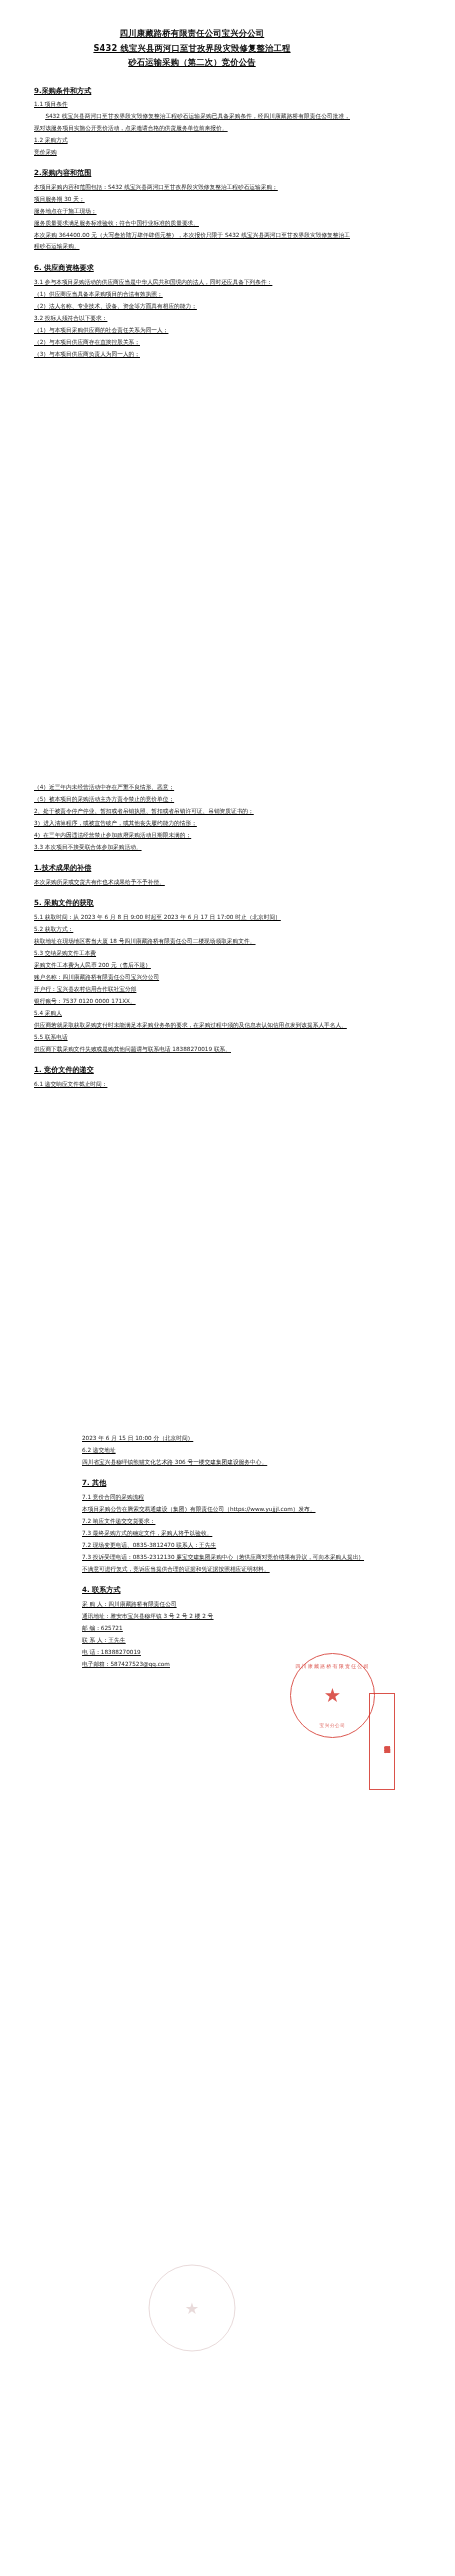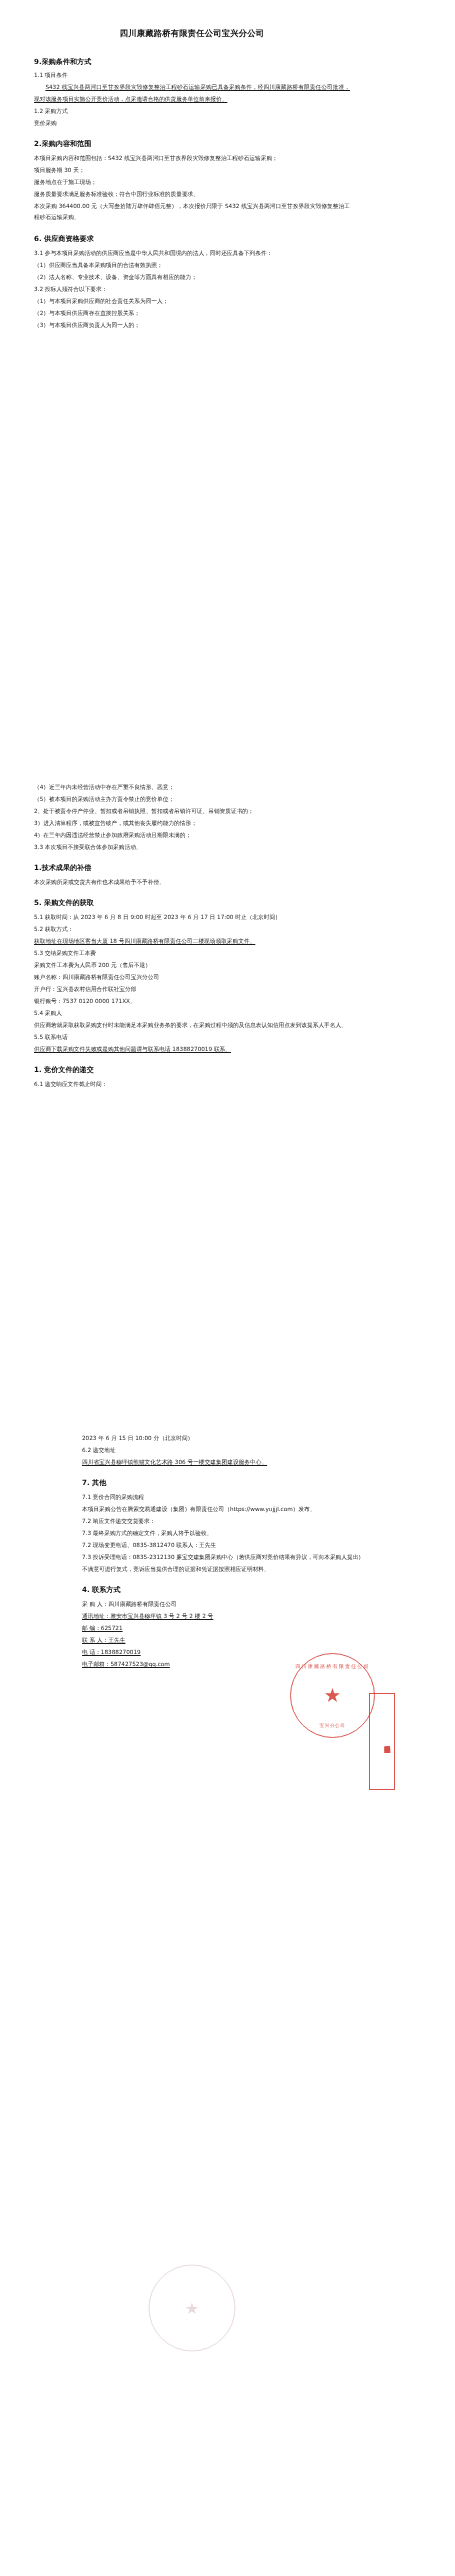--- a/index.html
+++ b/index.html
@@ -17,20 +17,21 @@
     min-height: 2576px;
     background: #ffffff;
     box-sizing: border-box;
     padding: 0;
   }
   .sheet {
     position: relative;
     width: 384px;
     box-sizing: border-box;
     padding: 16px 34px 11.4px 34px;
+    text-decoration: underline;
   }
   .sheet.p1 { min-height: 723px; }
   .sheet.p2 { min-height: 643px; }
   .sheet.p3 { min-height: 655px; margin-left: 48px; }
   .sheet.p4 { min-height: 547px; }
 
   .title-block {
     text-align: center;
     margin-top: 10.2px;
     margin-bottom: 15px;
@@ -135,20 +136,22 @@
 </style>
 </head>
 <body>
 
 <div class="page">
 
   <div class="sheet p1">
 
     <div class="title-block">
       <div class="title-line">四川康藏路桥有限责任公司宝兴分公司</div>
+      <div class="title-line">S432 线宝兴县两河口至甘孜界段灾毁修复整治工程</div>
+      <div class="title-line">砂石运输采购（第二次）竞价公告</div>
     </div>
 
     <h2 class="section">9.采购条件和方式</h2>
     <div class="list-tight">
       <p class="para">1.1 项目条件</p>
       <p class="para indent u">S432 线宝兴县两河口至甘孜界段灾毁修复整治工程砂石运输采购已具备采购条件，经四川康藏路桥有限责任公司批准，现对该服务项目实施公开竞价活动，点采邀请合格的供货服务单位前来报价。</p>
       <p class="para">1.2 采购方式</p>
       <p class="para">竞价采购</p>
     </div>
 

